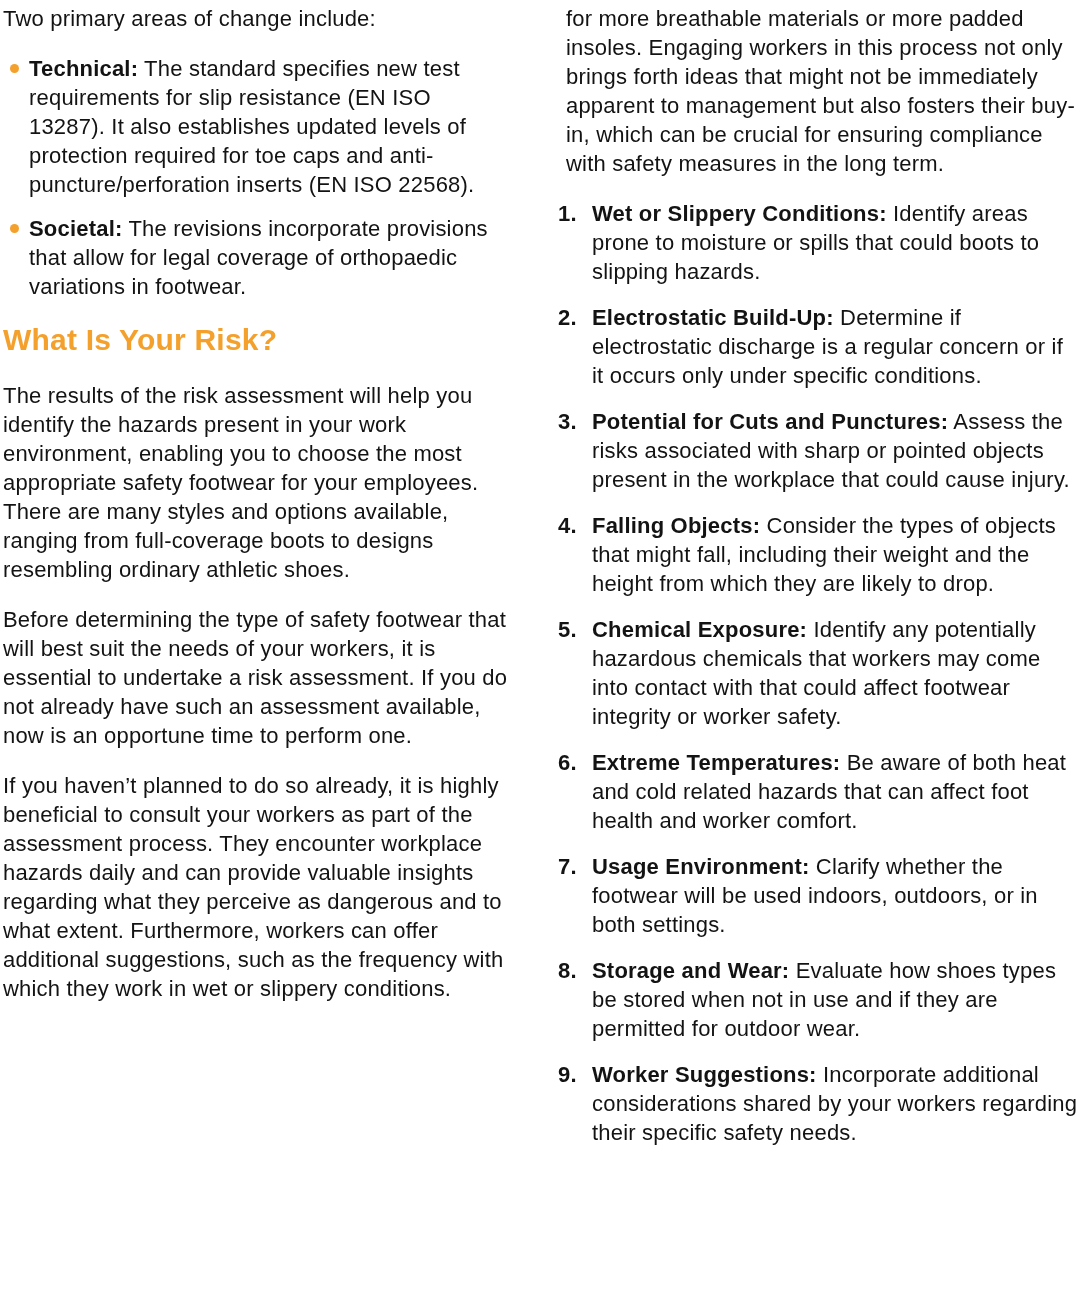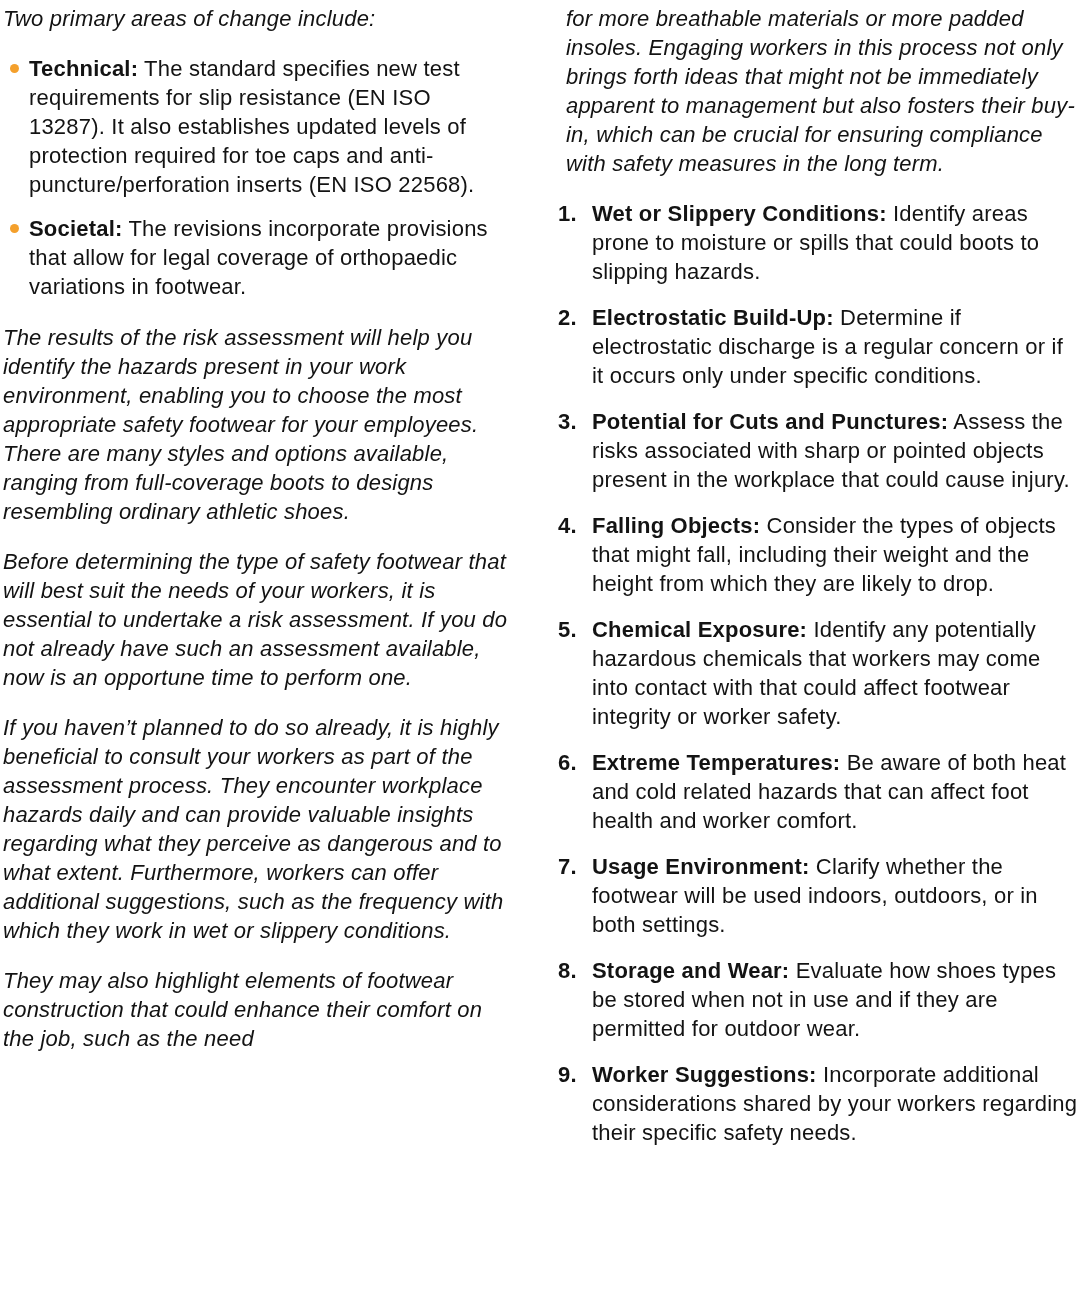--- a/index.html
+++ b/index.html
@@ -31,21 +31,20 @@
   .col-gap {
     width: 58px;
     flex: 0 0 58px;
   }
   .col-right {
     width: 512px;
     flex: 0 0 512px;
   }
   p {
     margin: 0 0 21px 0;
-    font-style: italic;
   }
   
   ul.bullets {
     list-style: none;
     margin: 0 0 22px 0;
     padding: 0;
   }
   ul.bullets li {
     position: relative;
     padding-left: 26px;
@@ -115,25 +114,25 @@
         <span>The standard specifies new test requirements for slip resistance (EN ISO 13287). It also establishes updated levels of protection required for toe caps and anti-puncture/perforation inserts (EN ISO 22568).</span>
       </li>
       <li>
         <span class="dot"></span>
         <strong>Societal:</strong>
         <span>The revisions incorporate provisions that allow for legal coverage of orthopaedic variations in footwear.</span>
       </li>
     </ul>
 
 
+    <h2 class="section-heading">What Is Your Risk?</h2>
 
     <p>The results of the risk assessment will help you identify the hazards present in your work environment, enabling you to choose the most appropriate safety footwear for your employees. There are many styles and options available, ranging from full-coverage boots to designs resembling ordinary athletic shoes.</p>
     <p>Before determining the type of safety footwear that will best suit the needs of your workers, it is essential to undertake a risk assessment. If you do not already have such an assessment available, now is an opportune time to perform one.</p>
     <p>If you haven’t planned to do so already, it is highly beneficial to consult your workers as part of the assessment process. They encounter workplace hazards daily and can provide valuable insights regarding what they perceive as dangerous and to what extent. Furthermore, workers can offer additional suggestions, such as the frequency with which they work in wet or slippery conditions.</p>
-    <p>They may also highlight elements of footwear construction that could enhance their comfort on the job, such as the need</p>
 
   </div>
 
   <div class="col-gap"></div>
 
   <div class="col-right">
 
     <p>for more breathable materials or more padded insoles. Engaging workers in this process not only brings forth ideas that might not be immediately apparent to management but also fosters their buy-in, which can be crucial for ensuring compliance with safety measures in the long term.</p>
 
     <ol class="numlist">

